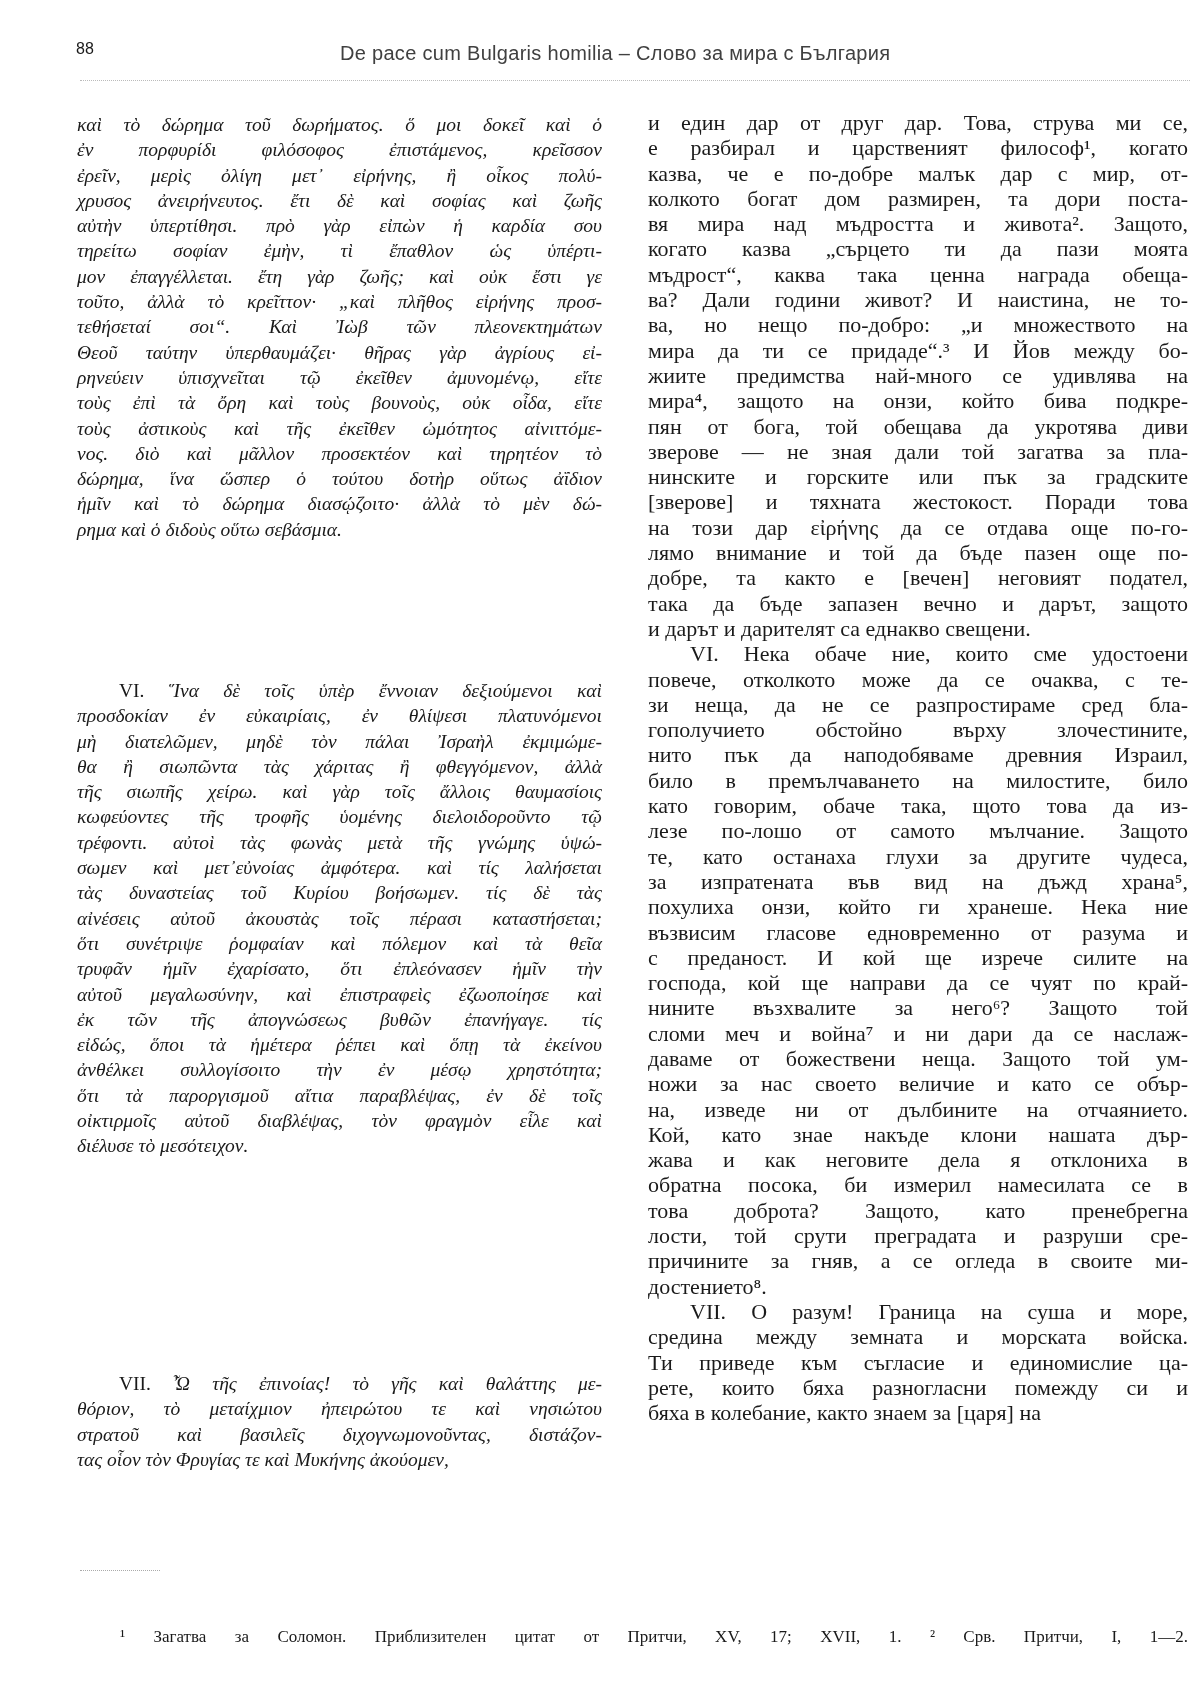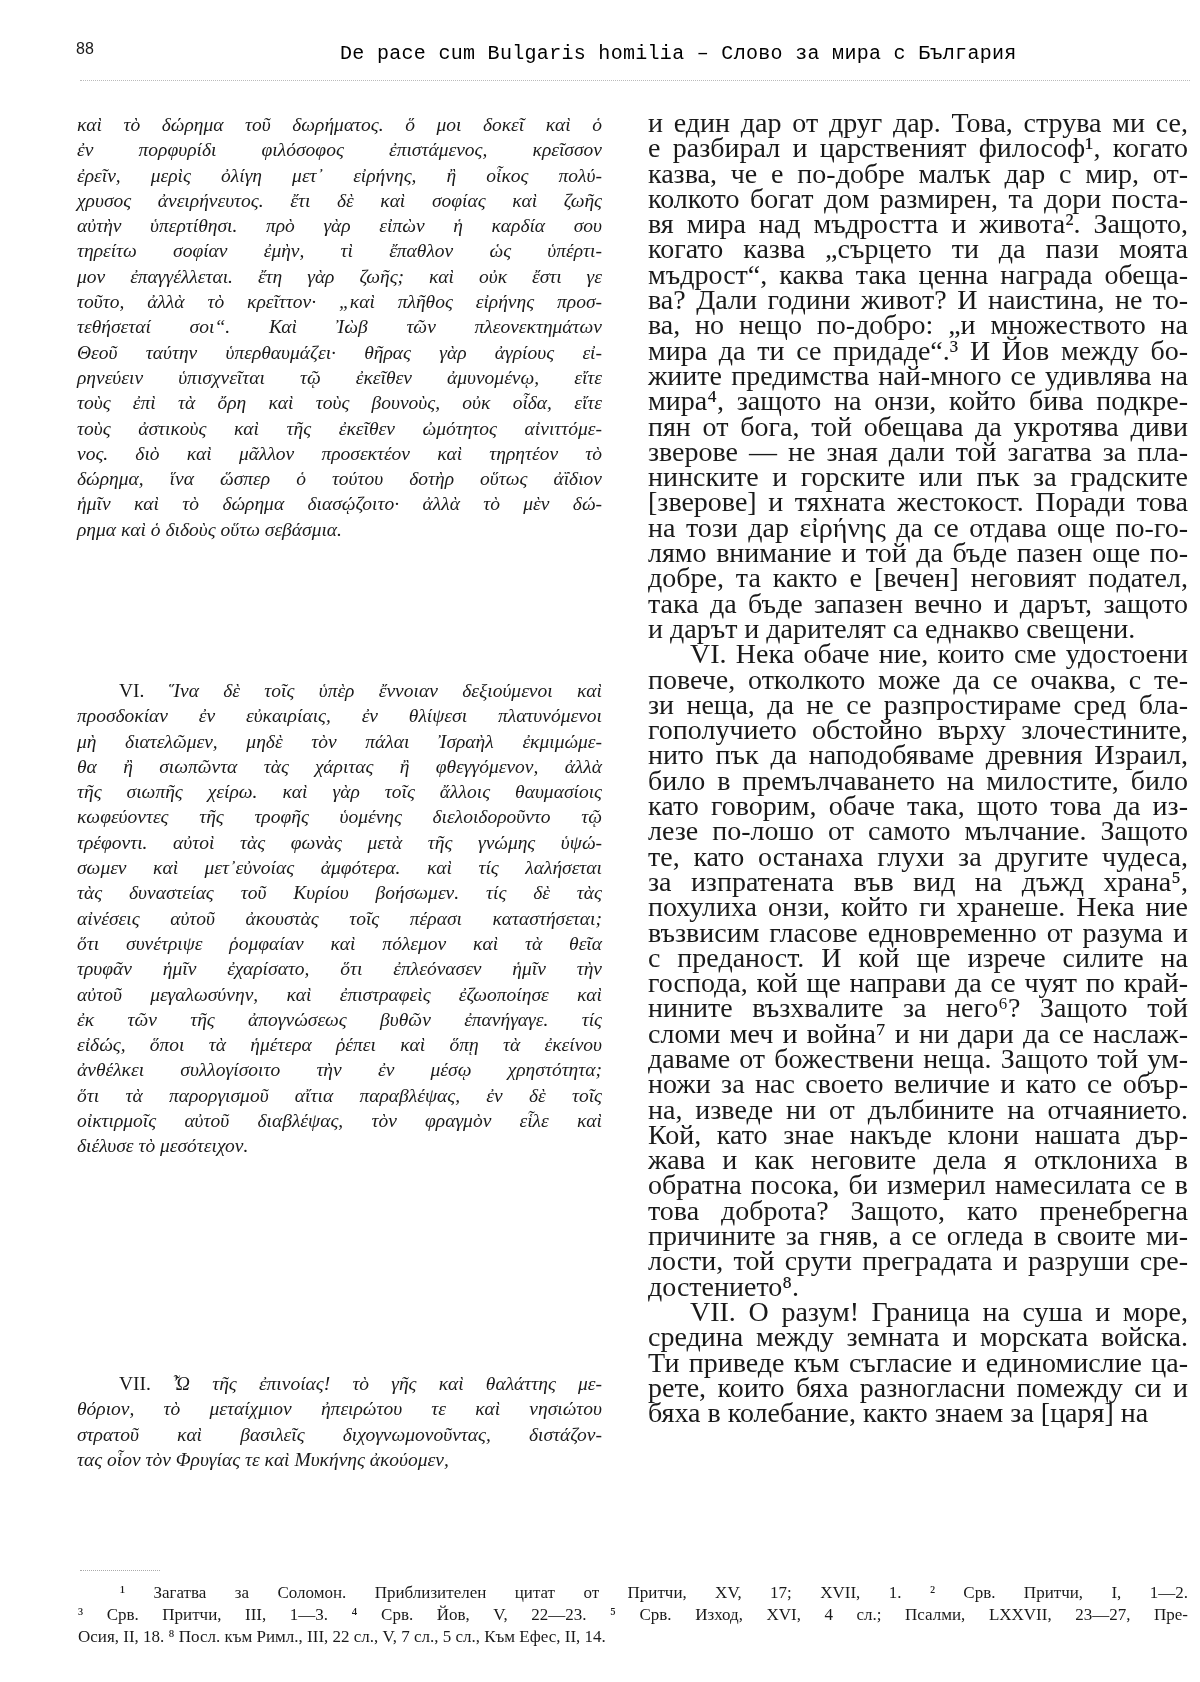--- a/index.html
+++ b/index.html
@@ -1,30 +1,30 @@
 <!DOCTYPE html>
 <html><head>
   <meta charset="utf-8">
   <style>
     html, body { margin: 0; padding: 0; background: #ffffff; }
     body { width: 1200px; height: 1682px; position: relative; overflow: hidden; color: #1a1a1a; }
     .page-number { position: absolute; left: 76px; top: 40px; font-family: Liberation Sans, sans-serif; font-size: 16px; }
-    .running-head { position: absolute; left: 340px; top: 42px; font-family: Liberation Mono, monospace; font-size: 20px; letter-spacing: 0.3px; color: #000000; }
+    .running-head { position: absolute; left: 340px; top: 42px; font-family: Liberation Sans, sans-serif; font-size: 20px; letter-spacing: 0.3px; color: #404040; }
     .head-rule { position: absolute; left: 80px; top: 80px; width: 1110px; height: 0; border-top: 1px dotted #bbb; }
     .col { position: absolute; font-family: "Liberation Serif", serif; }
     .col-greek { left: 77px; width: 525px; font-style: italic; font-size: 19.5px; }
-    .col-bg { left: 648px; width: 540px; font-size: 28px; }
+    .col-bg { left: 648px; width: 540px; font-size: 22px; }
     .line { display: block; white-space: nowrap; height: 25.3px; line-height: 25.3px; text-align: justify; text-align-last: justify; }
     .line.last { text-align-last: left; }
     .line.indent { padding-left: 42px; }
     .block { position: absolute; left: 0; width: 100%; }
     .section-num { font-style: normal; }
     .fn-rule { position: absolute; left: 80px; top: 1570px; width: 80px; border-top: 1px dotted #aaa; }
     .footnotes { position: absolute; left: 78px; top: 1582px; width: 1110px; font-family: "Liberation Serif", serif; font-size: 17px; }
-    .footnotes .line { height: 22px; line-height: 22px; }
+    .footnotes .line { height: 22px; line-height: 22px; margin-top: 44px; }
   </style>
 </head>
 <body>
 
 <div class="page-number">88</div>
 <div class="running-head">De pace cum Bulgaris homilia – Слово за мира с България</div>
 <div class="head-rule"></div>
 
 <div class="col col-greek" style="top:112px;">
   <div class="block" style="top:0;" id="g1">
@@ -113,22 +113,22 @@
     <span class="line">господа, кой ще направи да се чуят по край-</span>
     <span class="line">нините възхвалите за него⁶? Защото той</span>
     <span class="line">сломи меч и война⁷ и ни дари да се наслаж-</span>
     <span class="line">даваме от божествени неща. Защото той ум-</span>
     <span class="line">ножи за нас своето величие и като се обър-</span>
     <span class="line">на, изведе ни от дълбините на отчаянието.</span>
     <span class="line">Кой, като знае накъде клони нашата дър-</span>
     <span class="line">жава и как неговите дела я отклониха в</span>
     <span class="line">обратна посока, би измерил намесилата се в</span>
     <span class="line">това доброта? Защото, като пренебрегна</span>
+    <span class="line">лости, той срути преградата и разруши сре-</span>
     <span class="line">причините за гняв, а се огледа в своите ми-</span>
-    <span class="line">лости, той срути преградата и разруши сре-</span>
     <span class="line last">достението⁸.</span>
     <span class="line indent">VII. О разум! Граница на суша и море,</span>
     <span class="line">средина между земната и морската войска.</span>
     <span class="line">Ти приведе към съгласие и единомислие ца-</span>
     <span class="line">рете, които бяха разногласни помежду си и</span>
     <span class="line last">бяха в колебание, както знаем за [царя] на</span>
   </div>
 
 <div class="fn-rule"></div>
 <div class="footnotes" id="fn">

